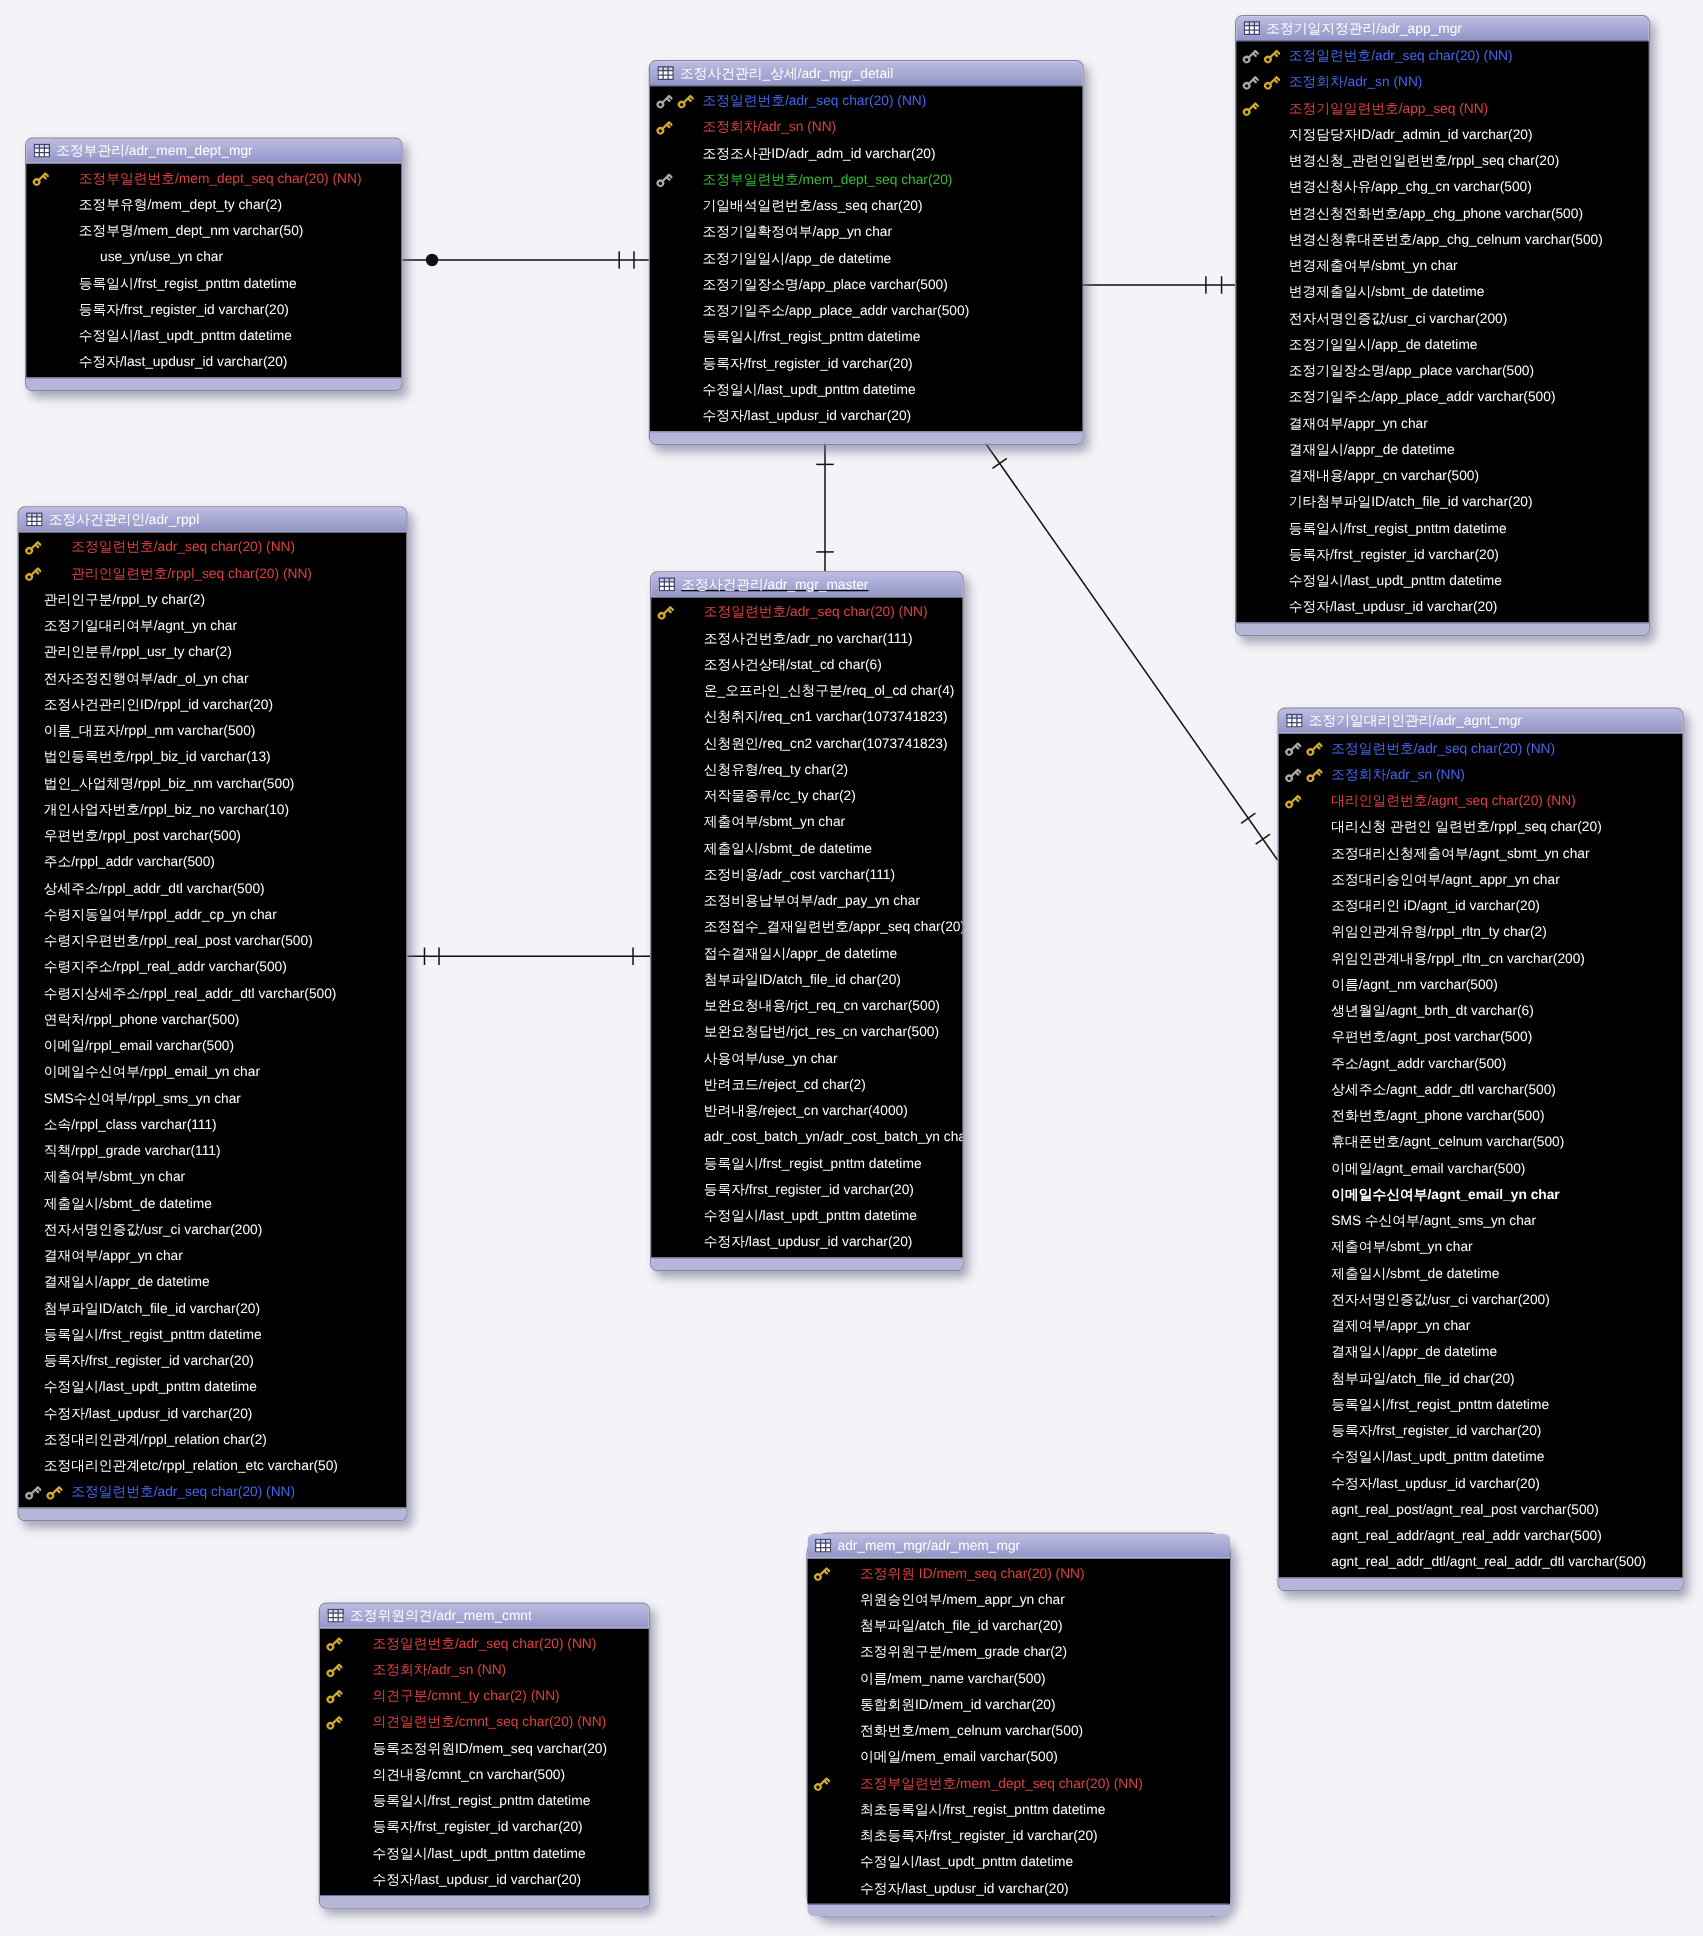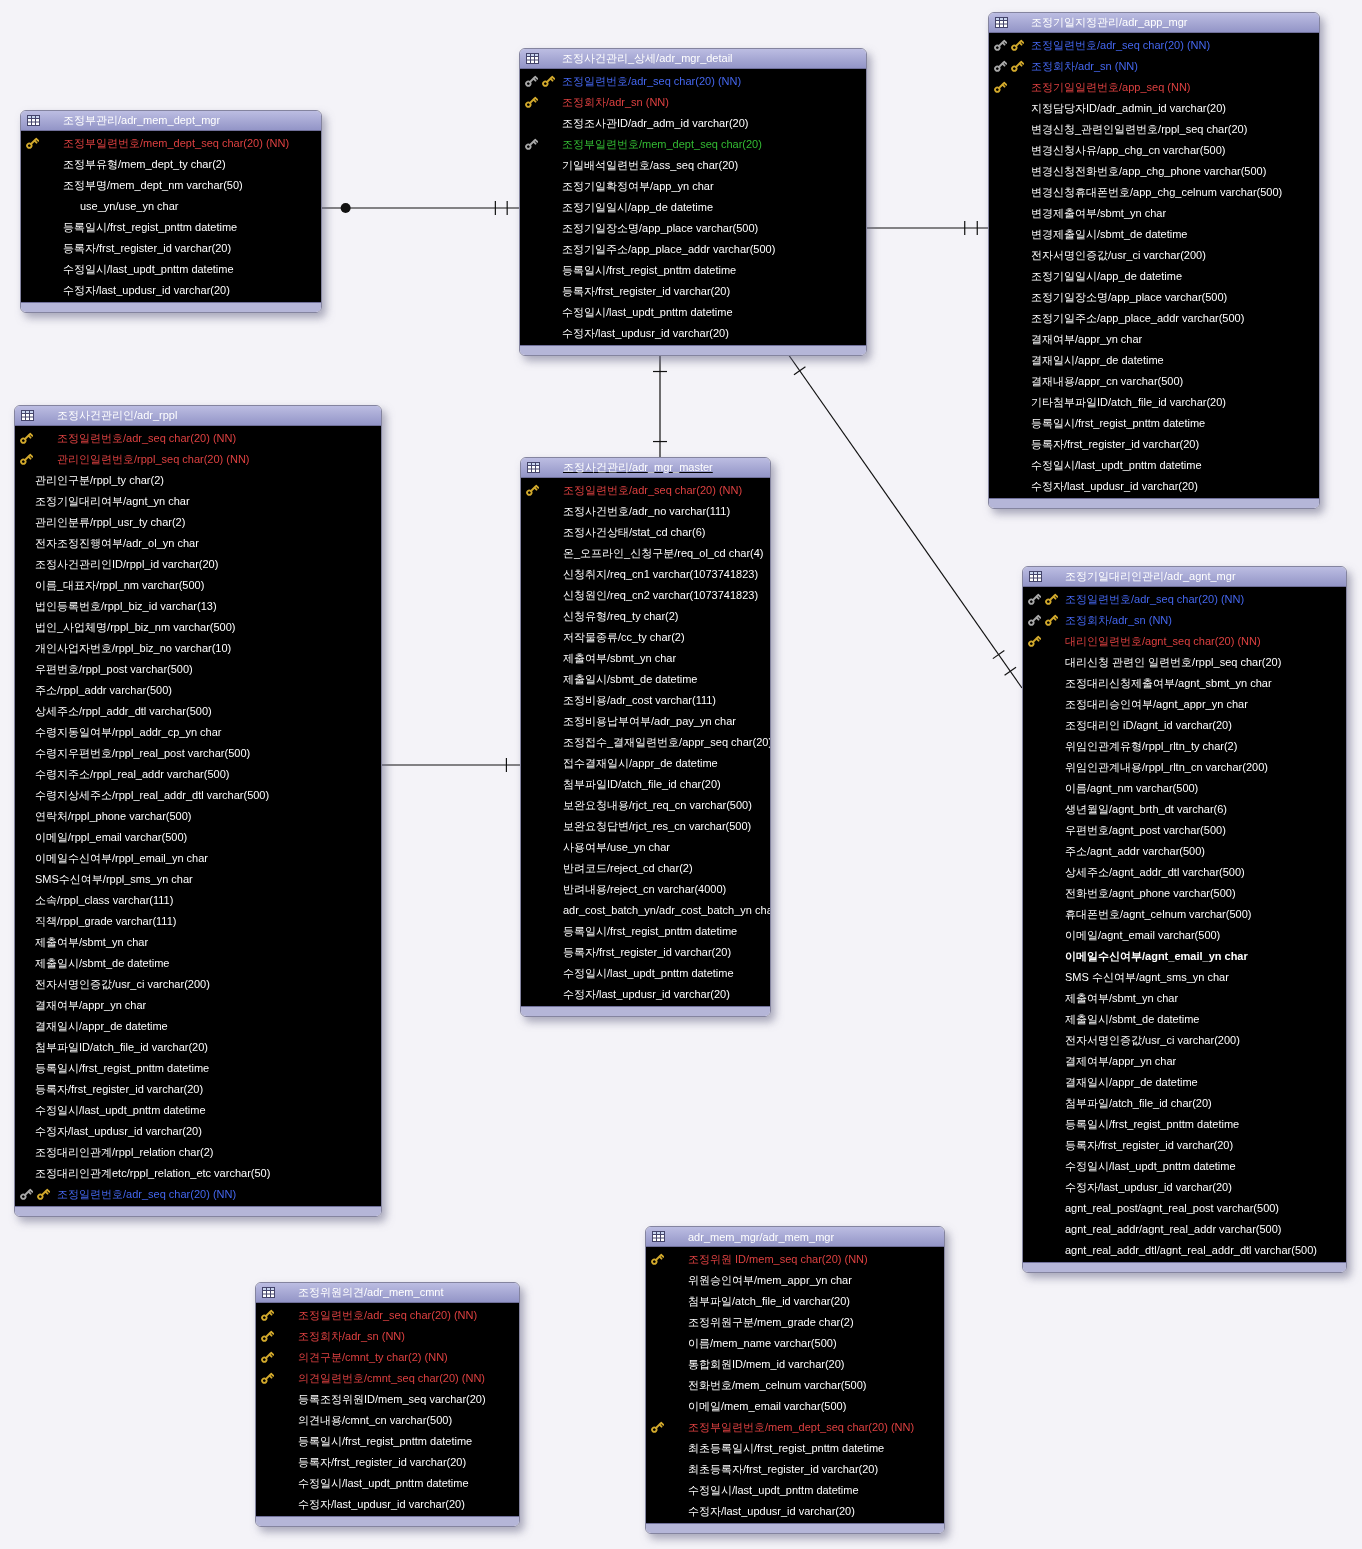--- a/index.html
+++ b/index.html
@@ -11,21 +11,21 @@
   }
   #wires { position:absolute; left:0; top:0; width:1362px; height:1549px; }
   .etable {
     position:absolute;
     border:1px solid #84849f;
     border-radius:6px;
     box-shadow:4px 5px 8px rgba(105,105,135,.55);
   }
   .ehead {
     height:20px;
-    display:flex; align-items:center; gap:23px;
+    display:flex; align-items:center; gap:5px;
     padding:0 6px;
     border-radius:5px 5px 0 0;
     border-bottom:1px solid #70709a;
     color:#fff; font-size:11px;
     white-space:nowrap; overflow:hidden;
   }
   .ehead svg { flex-shrink:0; }
   .ebody { padding:2px 0 1px 0; overflow:hidden; }
   .erow {
     position:relative;
@@ -226,21 +226,21 @@
         <div class="erow"><span class="lbl" style="margin-left: 42px; color: rgb(255, 255, 255);">결재일시/appr_de datetime</span></div>
         <div class="erow"><span class="lbl" style="margin-left: 42px; color: rgb(255, 255, 255);">결재내용/appr_cn varchar(500)</span></div>
         <div class="erow"><span class="lbl" style="margin-left: 42px; color: rgb(255, 255, 255);">기타첨부파일ID/atch_file_id varchar(20)</span></div>
         <div class="erow"><span class="lbl" style="margin-left: 42px; color: rgb(255, 255, 255);">등록일시/frst_regist_pnttm datetime</span></div>
         <div class="erow"><span class="lbl" style="margin-left: 42px; color: rgb(255, 255, 255);">등록자/frst_register_id varchar(20)</span></div>
         <div class="erow"><span class="lbl" style="margin-left: 42px; color: rgb(255, 255, 255);">수정일시/last_updt_pnttm datetime</span></div>
         <div class="erow"><span class="lbl" style="margin-left: 42px; color: rgb(255, 255, 255);">수정자/last_updusr_id varchar(20)</span></div>
       </div>
       <div class="efoot" style="background: rgb(181, 182, 216);"></div>
     </div>
-    <div class="etable" style="left: 14px; top: 405px; width: 368px; border-color: rgb(132, 132, 159);">
+    <div class="etable" style="left: 14px; top: 405px; width: 312px; border-color: rgb(132, 132, 159);">
       <div class="ehead" style="background: linear-gradient(rgb(188, 189, 226), rgb(147, 149, 199)); color: rgb(255, 255, 255);">
         <svg width="13" height="11" viewBox="0 0 13 11">
           <rect x="0.5" y="0.5" width="12" height="10" fill="#ffffff" stroke="#44446a"></rect>
           <rect x="0.5" y="0.5" width="12" height="3" fill="#c8d4ee" stroke="#44446a"></rect>
           <line x1="4.5" y1="0.5" x2="4.5" y2="10.5" stroke="#44446a"></line>
           <line x1="8.5" y1="0.5" x2="8.5" y2="10.5" stroke="#44446a"></line>
           <line x1="0.5" y1="7" x2="12.5" y2="7" stroke="#44446a"></line>
         </svg>
         <span>조정사건관리인/adr_rppl</span>
       </div>
@@ -485,21 +485,21 @@
           </span><span class="lbl" style="margin-left: 42px; color: rgb(221, 64, 64);">의견일련번호/cmnt_seq char(20) (NN)</span></div>
         <div class="erow"><span class="lbl" style="margin-left: 42px; color: rgb(255, 255, 255);">등록조정위원ID/mem_seq varchar(20)</span></div>
         <div class="erow"><span class="lbl" style="margin-left: 42px; color: rgb(255, 255, 255);">의견내용/cmnt_cn varchar(500)</span></div>
         <div class="erow"><span class="lbl" style="margin-left: 42px; color: rgb(255, 255, 255);">등록일시/frst_regist_pnttm datetime</span></div>
         <div class="erow"><span class="lbl" style="margin-left: 42px; color: rgb(255, 255, 255);">등록자/frst_register_id varchar(20)</span></div>
         <div class="erow"><span class="lbl" style="margin-left: 42px; color: rgb(255, 255, 255);">수정일시/last_updt_pnttm datetime</span></div>
         <div class="erow"><span class="lbl" style="margin-left: 42px; color: rgb(255, 255, 255);">수정자/last_updusr_id varchar(20)</span></div>
       </div>
       <div class="efoot" style="background: rgb(181, 182, 216);"></div>
     </div>
-    <div class="etable" style="left: 645px; top: 1226px; width: 300px; border-color: rgb(132, 132, 159);">
+    <div class="etable" style="left: 645px; top: 1226px; width: 340px; border-color: rgb(132, 132, 159); border-radius: 18px;">
       <div class="ehead" style="background: linear-gradient(rgb(188, 189, 226), rgb(147, 149, 199)); color: rgb(255, 255, 255);">
         <svg width="13" height="11" viewBox="0 0 13 11">
           <rect x="0.5" y="0.5" width="12" height="10" fill="#ffffff" stroke="#44446a"></rect>
           <rect x="0.5" y="0.5" width="12" height="3" fill="#c8d4ee" stroke="#44446a"></rect>
           <line x1="4.5" y1="0.5" x2="4.5" y2="10.5" stroke="#44446a"></line>
           <line x1="8.5" y1="0.5" x2="8.5" y2="10.5" stroke="#44446a"></line>
           <line x1="0.5" y1="7" x2="12.5" y2="7" stroke="#44446a"></line>
         </svg>
         <span>adr_mem_mgr/adr_mem_mgr</span>
       </div>

